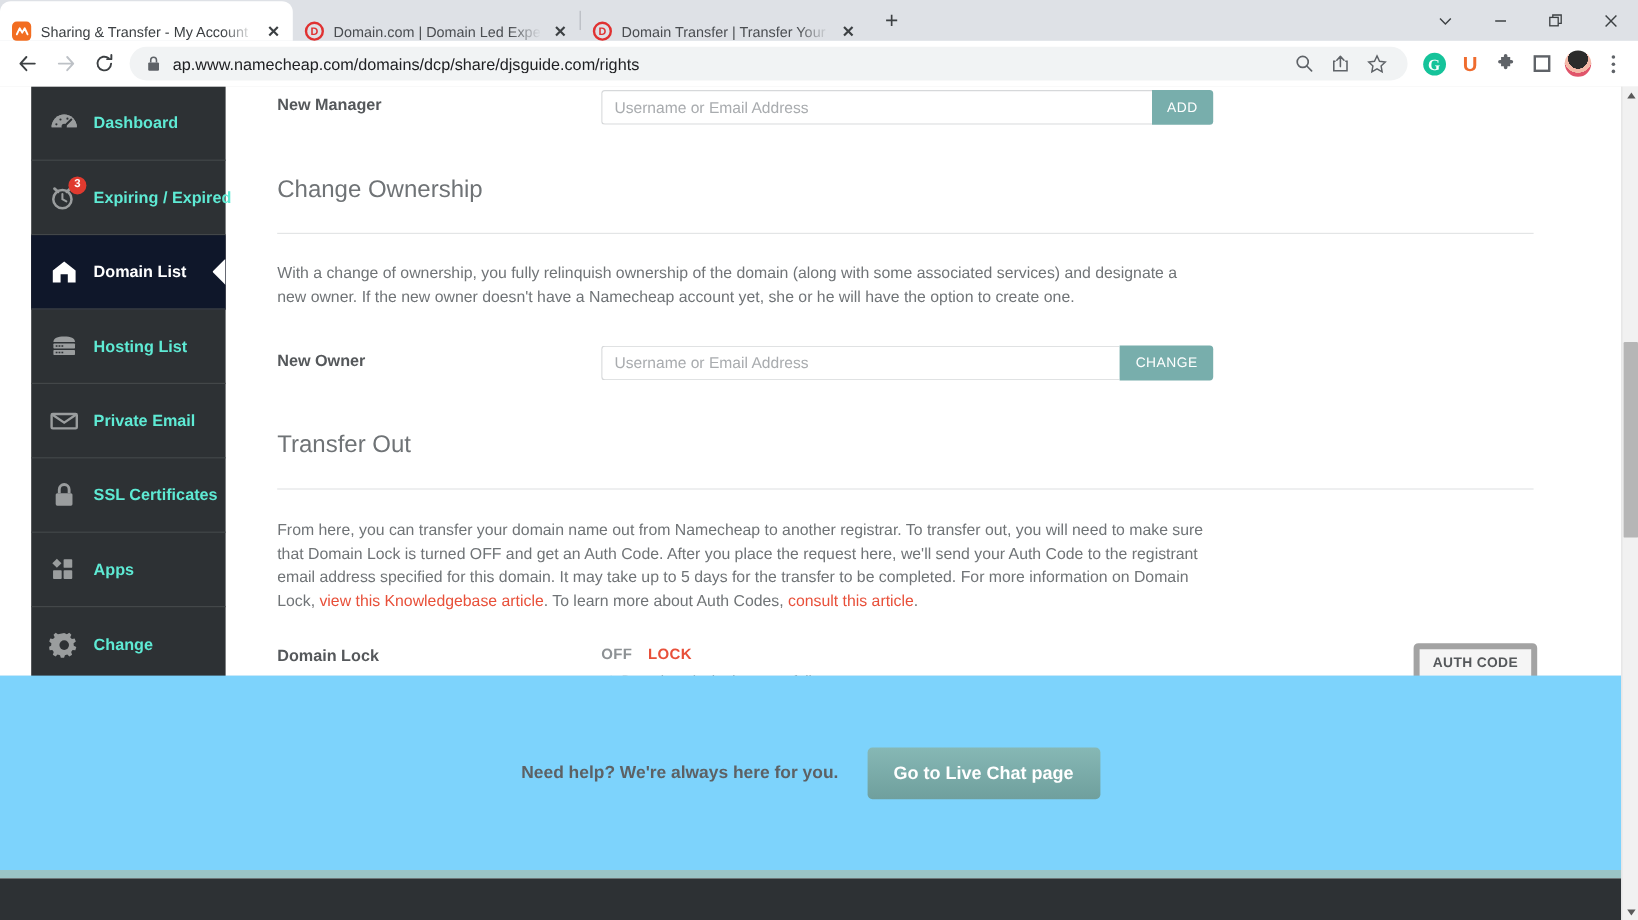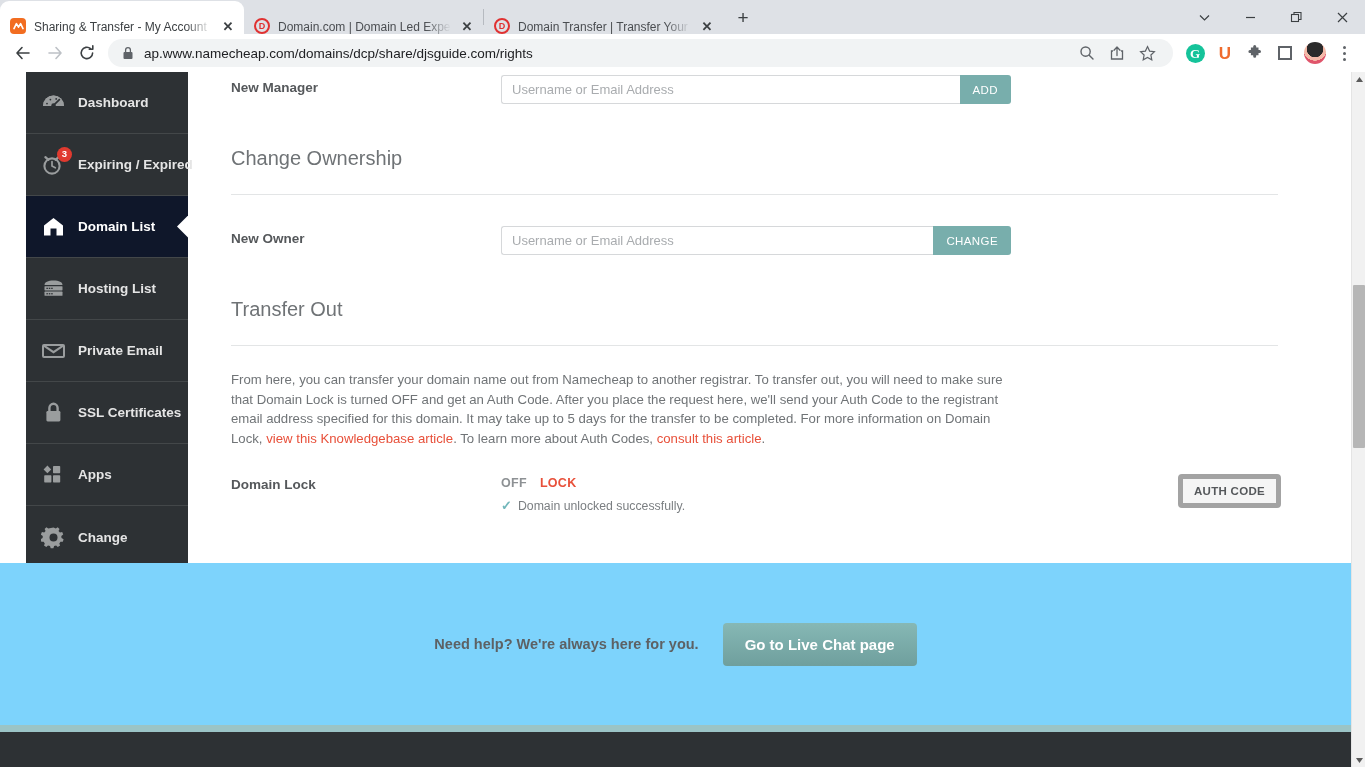--- a/index.html
+++ b/index.html
@@ -128,21 +128,21 @@
     position: absolute; left: 26px; top: 0;
     width: 162px; background: #2d3134;
   }
   .side-item {
     height: 62px; display: flex; align-items: center;
     padding-left: 14px; gap: 12px;
     border-bottom: 1px solid #434749;
     position: relative;
   }
   .side-item:last-child { border-bottom: none; }
-  .side-label { font-size: 13.5px; color: #e5e5e5; font-weight: 600; white-space: nowrap; }
+  .side-label { font-size: 13.5px; color: #5eead4; font-weight: 600; white-space: nowrap; }
   .side-item.active { background: #0f172a; }
   .side-item.active .side-label { color: #ffffff; }
   .side-icon { width: 26px; height: 26px; flex: 0 0 26px; position: relative;
                display: flex; align-items: center; justify-content: center; }
   .side-icon svg { display: block; }
   .badge {
     position: absolute; top: -5px; right: -6px;
     min-width: 15px; height: 15px; border-radius: 50%;
     background: #e03a2f; color: #fff; font-size: 9.5px; font-weight: bold;
     display: flex; align-items: center; justify-content: center;
@@ -490,20 +490,21 @@
         <div class="row-label">New Manager</div>
         <div class="field-group">
           <input class="field-input" type="text" placeholder="Username or Email Address" style="">
           <button class="field-btn">ADD</button>
         </div>
       </div>
 
       <div style="margin-top:43px;">
         <div class="sec-title">Change Ownership</div>
         <div class="sec-rule" style="margin-top:24px;"></div>
+        <div class="body-text" style="margin-top:23px;">With a change of ownership, you fully relinquish ownership of the domain (along with some associated services) and designate a new owner. If the new owner doesn't have a Namecheap account yet, she or he will have the option to create one.</div>
 
         <div class="row" style="margin-top:31px;">
           <div class="row-label">New Owner</div>
           <div class="field-group">
             <input class="field-input" type="text" placeholder="Username or Email Address" style="">
             <button class="field-btn">CHANGE</button>
           </div>
         </div>
       </div>
 

